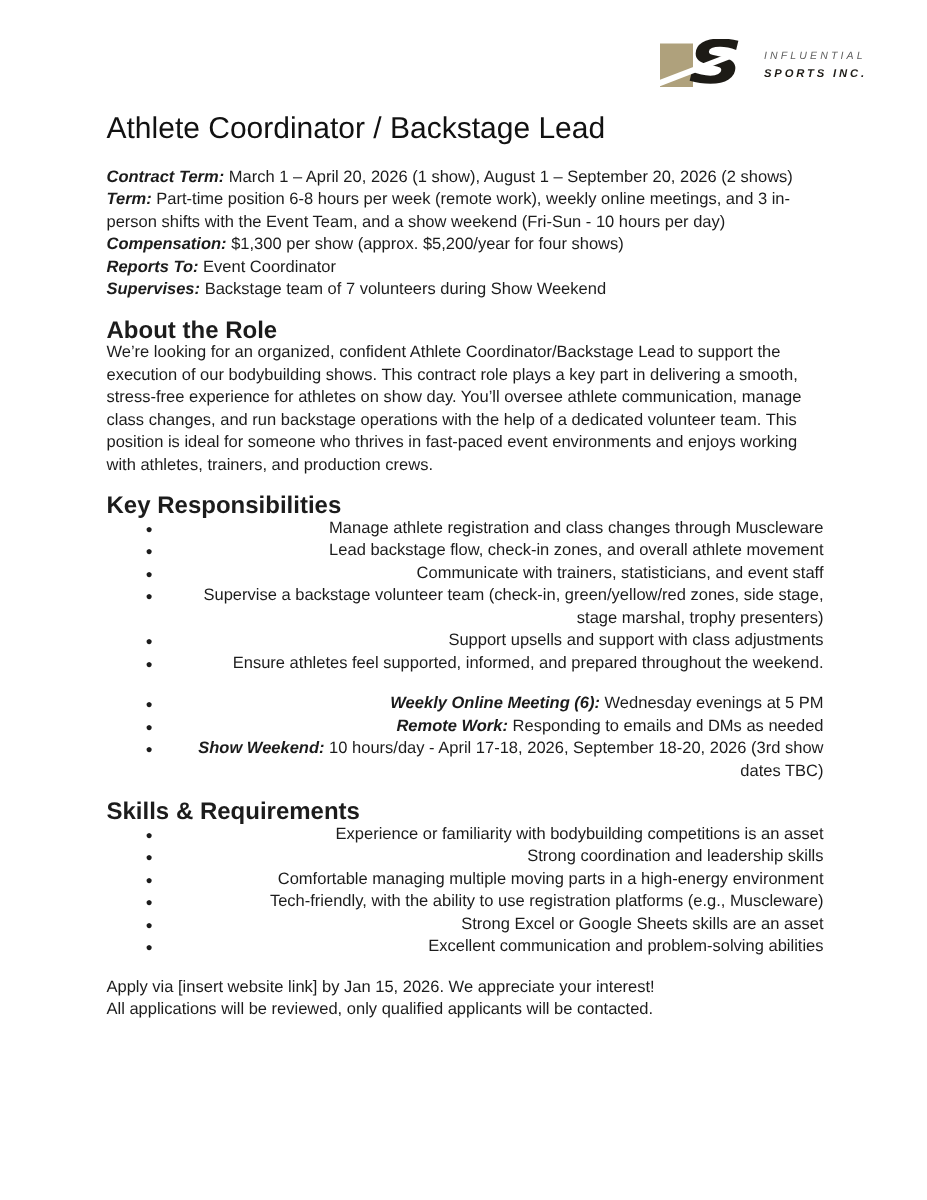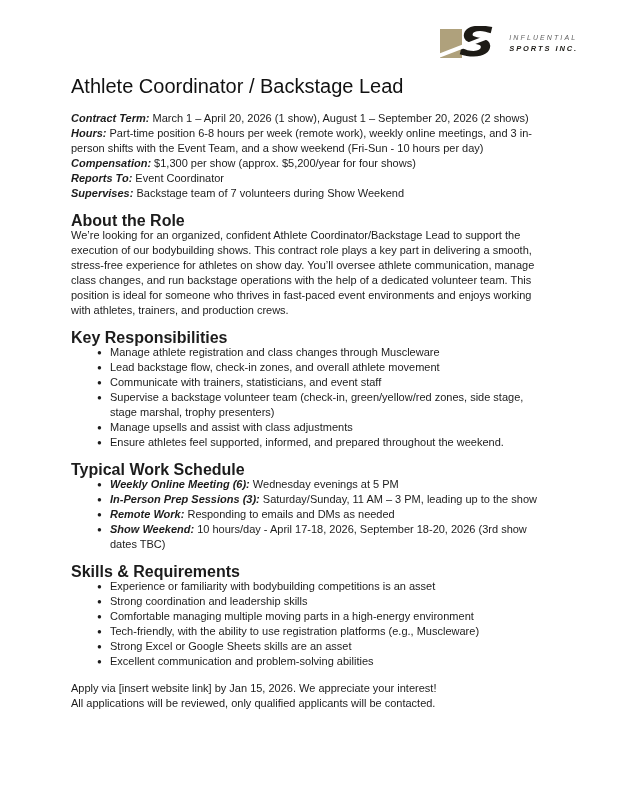--- a/index.html
+++ b/index.html
@@ -62,21 +62,21 @@
     color: #111; margin: 0 0 9px 0;
     white-space: nowrap;
   }
   .doc { font-size: 11px; line-height: 15px; }
   .meta p { margin: 0; }
   b { font-weight: bold; font-style: italic; }
   section { margin-top: 12px; }
   h2 { font-size: 16px; font-weight: bold; line-height: 15px; margin: 0; }
   p { margin: 0; }
   ul { list-style: none; margin: 0; padding: 0 0 0 26px; }
-  li { position: relative; padding-left: 13px; line-height: 15px; }
+  li { position: relative; padding-left: 13px; line-height: 15px; text-align: right; }
   li::before {
     content: "\25CF";
     position: absolute; left: 0; top: 0;
     font-size: 8px; line-height: 15px; color: #1c1c1c;
   }
 </style>
 </head>
 <body>
 
 <div class="page">
@@ -92,48 +92,46 @@
       <div class="logo-name-bottom">SPORTS INC.</div>
     </div>
   </div>
 
   <h1>Athlete Coordinator / Backstage Lead</h1>
 
   <div class="doc">
 
     <div class="meta">
       <p><b>Contract Term:</b><span> March 1 – April 20, 2026 (1 show), August 1 – September 20, 2026 (2 shows)</span></p>
-      <p><b>Hours:</b><span> Part-time position 6-8 hours per week (remote work), weekly online meetings, and 3 in-person shifts with the Event Team, and a show weekend (Fri-Sun - 10 hours per day)</span></p>
+      <p><b>Term:</b><span> Part-time position 6-8 hours per week (remote work), weekly online meetings, and 3 in-person shifts with the Event Team, and a show weekend (Fri-Sun - 10 hours per day)</span></p>
       <p><b>Compensation:</b><span> $1,300 per show (approx. $5,200/year for four shows)</span></p>
       <p><b>Reports To:</b><span> Event Coordinator</span></p>
       <p><b>Supervises:</b><span> Backstage team of 7 volunteers during Show Weekend</span></p>
     </div>
 
     <section>
       <h2>About the Role</h2>
       <p>We’re looking for an organized, confident Athlete Coordinator/Backstage Lead to support the execution of our bodybuilding shows. This contract role plays a key part in delivering a smooth, stress-free experience for athletes on show day. You’ll oversee athlete communication, manage class changes, and run backstage operations with the help of a dedicated volunteer team. This position is ideal for someone who thrives in fast-paced event environments and enjoys working with athletes, trainers, and production crews.</p>
     </section>
 
     <section>
       <h2>Key Responsibilities</h2>
       <ul>
         <li>Manage athlete registration and class changes through Muscleware</li>
         <li>Lead backstage flow, check-in zones, and overall athlete movement</li>
         <li>Communicate with trainers, statisticians, and event staff</li>
         <li>Supervise a backstage volunteer team (check-in, green/yellow/red zones, side stage, stage marshal, trophy presenters)</li>
-        <li>Manage upsells and assist with class adjustments</li>
+        <li>Support upsells and support with class adjustments</li>
         <li>Ensure athletes feel supported, informed, and prepared throughout the weekend.</li>
       </ul>
     </section>
 
     <section>
-      <h2>Typical Work Schedule</h2>
       <ul>
         <li><b>Weekly Online Meeting (6):</b><span> Wednesday evenings at 5 PM</span></li>
-        <li><b>In-Person Prep Sessions (3):</b><span> Saturday/Sunday, 11 AM – 3 PM, leading up to the show</span></li>
         <li><b>Remote Work:</b><span> Responding to emails and DMs as needed</span></li>
         <li><b>Show Weekend:</b><span> 10 hours/day - April 17-18, 2026, September 18-20, 2026 (3rd show dates TBC)</span></li>
       </ul>
     </section>
 
     <section>
       <h2>Skills &amp; Requirements</h2>
       <ul>
         <li>Experience or familiarity with bodybuilding competitions is an asset</li>
         <li>Strong coordination and leadership skills</li>

